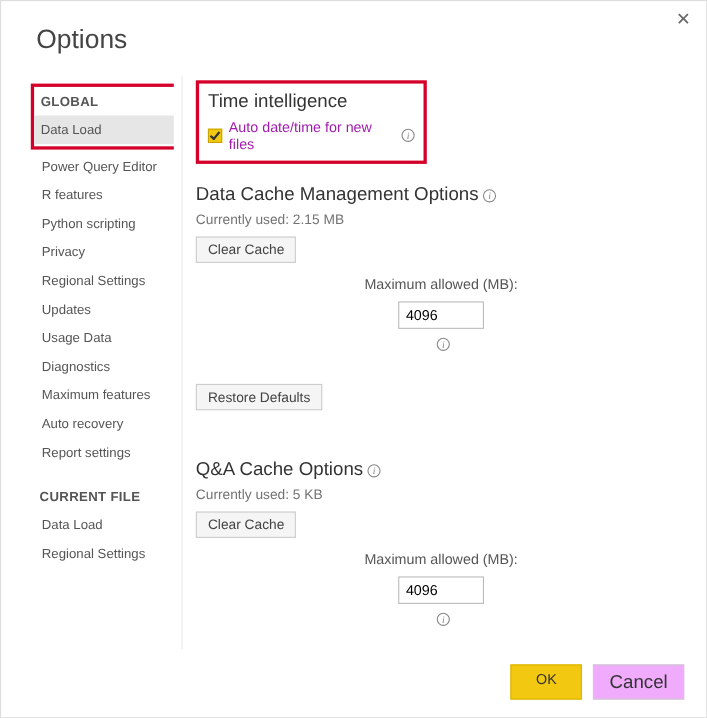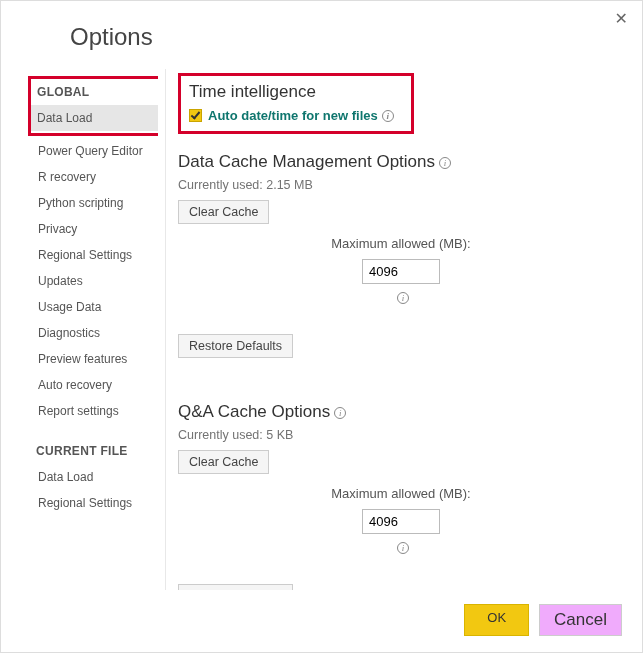--- a/index.html
+++ b/index.html
@@ -26,21 +26,20 @@
     font-size: 16px;
     color: #666;
     cursor: pointer;
     line-height: 1;
   }
   .title {
     font-size: 24px;
     font-weight: 300;
     color: #444;
     padding: 22px 0 18px 32px;
-    margin-left: 37px;
   }
   .body {
     display: flex;
     height: calc(100% - 130px);
     padding-left: 20px;
   }
   .sidebar {
     width: 140px;
     flex-shrink: 0;
     overflow: hidden;
@@ -82,21 +81,21 @@
   .content {
     flex: 1;
     padding: 4px 18px 0 12px;
     border-left: 1px solid #e8e8e8;
     margin-left: 4px;
     overflow: hidden;
   }
   .highlight-time {
     border: 3px solid #d4002a;
     padding: 6px 8px 8px 8px;
-    width: 236px;
+    width: 210px;
     margin-bottom: 18px;
   }
   .sect-title {
     font-size: 17px;
     font-weight: 400;
     color: #333;
     margin-bottom: 6px;
   }
   .info-icon {
     display: inline-block;
@@ -111,22 +110,21 @@
     vertical-align: middle;
     margin-left: 4px;
     font-style: italic;
     font-family: Georgia, serif;
   }
   .info-icon::before { content: "i"; }
   .chk-row {
     display: flex;
     align-items: center;
     font-size: 13px;
-    color: #0f766e;
-    font-weight: bold;
+    color: #a21caf;
   }
   .chk {
     width: 13px;
     height: 13px;
     background: #f2c811;
     border: 1px solid #caa400;
     margin-right: 6px;
     position: relative;
     flex-shrink: 0;
   }
@@ -208,28 +206,28 @@
 
   <div class="body">
     <div class="sidebar">
 
       <div class="highlight-global">
         <div class="section-header">GLOBAL</div>
         <div class="nav-item selected">Data Load</div>
       </div>
 
       <div class="nav-item">Power Query Editor</div>
-      <div class="nav-item">R recovery</div>
+      <div class="nav-item">R features</div>
       <div class="nav-item">Python scripting</div>
       <div class="nav-item">Privacy</div>
       <div class="nav-item">Regional Settings</div>
       <div class="nav-item">Updates</div>
       <div class="nav-item">Usage Data</div>
       <div class="nav-item">Diagnostics</div>
-      <div class="nav-item">Preview features</div>
+      <div class="nav-item">Maximum features</div>
       <div class="nav-item">Auto recovery</div>
       <div class="nav-item">Report settings</div>
 
       <div style="height:14px"></div>
       <div class="section-header">CURRENT FILE</div>
       <div class="nav-item">Data Load</div>
       <div class="nav-item">Regional Settings</div>
 
     </div>
 

